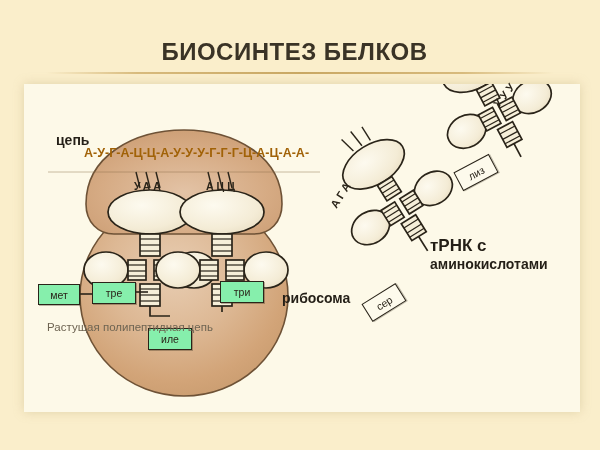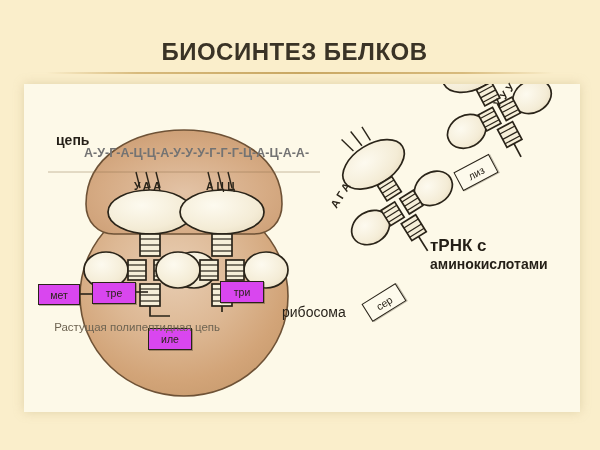--- a/index.html
+++ b/index.html
@@ -28,37 +28,37 @@
   .panel{
     position:absolute;left:24px;top:84px;width:556px;height:328px;
     background:#fdf9e8;
     box-shadow:0 0 10px rgba(180,160,110,.35);
   }
   .canvas{position:absolute;left:0;top:0;width:556px;height:328px;}
   .canvas svg{position:absolute;left:0;top:0;}
   
   .lbl{position:absolute;color:#241f17;white-space:nowrap;}
   .lbl-irnk{left:32px;top:48px;font-size:14px;font-weight:bold;}
-  .lbl-ribosome{left:258px;top:220px;font-size:14px;font-weight:normal;}
+  .lbl-ribosome{left:258px;top:206px;font-size:14px;font-weight:bold;}
   .lbl-trna1{left:406px;top:152px;font-size:17px;font-weight:bold;}
   .lbl-trna2{left:406px;top:172px;font-size:14px;font-weight:bold;}
   .lbl-chain{
     left:16px;top:236px;width:180px;white-space:normal;
-    font-size:11.5px;color:#6e6452;text-align:right;line-height:1.35;
+    font-size:11.5px;color:#6e6452;text-align:center;line-height:1.35;
   }
   
   .mrna{
     position:absolute;left:60px;top:62px;
-    font-size:12.5px;font-weight:bold;color:#737373;
+    font-size:12.5px;font-weight:bold;color:#a16207;
     letter-spacing:0px;white-space:nowrap;
   }
   
   .aabox{
     position:absolute;
-    border:1.6px solid #2a2419;background:#d946ef;
+    border:1.6px solid #2a2419;background:#86efac;
     font-size:10.5px;color:#2a2419;
     display:flex;align-items:center;justify-content:center;
     box-shadow:1px 1px 0 rgba(60,50,30,.35);
   }
   .aa-met{left:14px;top:200px;width:40px;height:19px;}
   .aa-tre{left:68px;top:198px;width:42px;height:20px;}
   .aa-ile{left:124px;top:198px;width:42px;height:20px;margin-top:46px;}
   .aa-tri{left:196px;top:197px;width:42px;height:20px;}
   
   .aatag{

